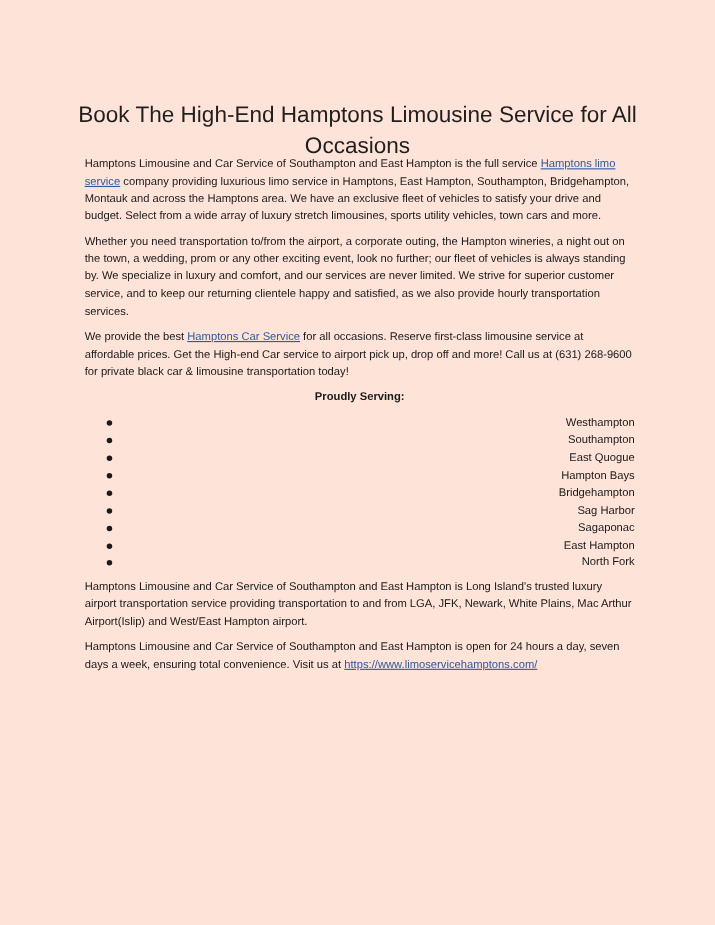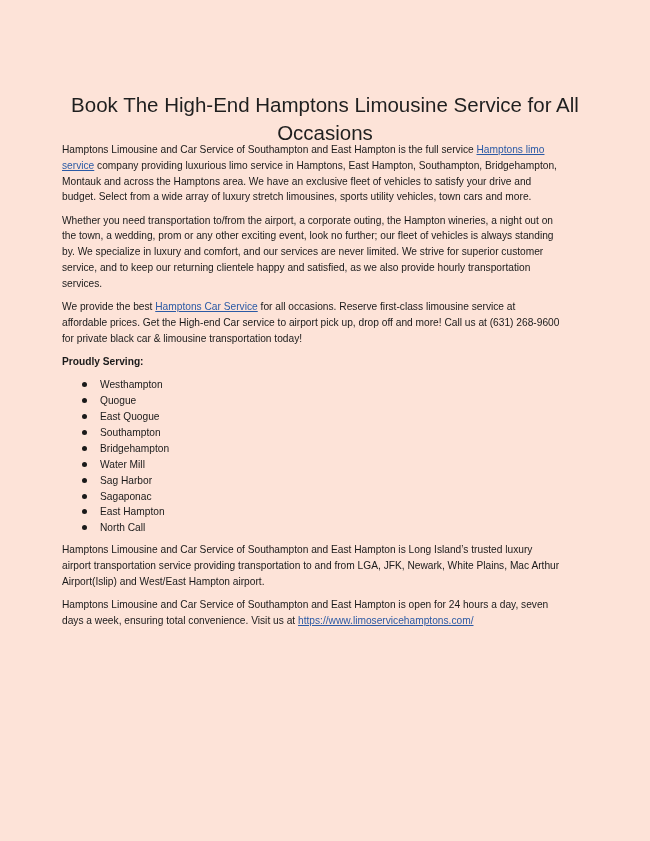--- a/index.html
+++ b/index.html
@@ -9,27 +9,27 @@
     font-family: "Liberation Sans", "DejaVu Sans", sans-serif;
     color: #1a1a1a;
   }
   .page { position: relative; width: 526px; height: 841px; }
   .title {
     position: absolute; left: 60px; top: 77px; width: 530px;
     text-align: center; font-size: 20.5px; line-height: 28px; color: #1f1f1f;
     font-weight: normal;
   }
   .body {
-    position: absolute; left: 62px; top: 142px; width: 500px;
+    position: absolute; left: 77px; top: 142px; width: 500px;
     font-size: 10.2px; line-height: 15.8px;
   }
   .body p { margin: 0 0 7.5px 0; }
   a.link { color: #2b5aa5; text-decoration: underline; }
-  .serving-label { font-weight: bold; margin: 2px 0 9px 0; }
-  ul.towns { list-style: none; margin: 0 0 6px 0; padding: 0; }
+  .serving-label { font-weight: bold; margin: 2px 0 9px 0; text-align: center; }
+  ul.towns { list-style: none; margin: 0 0 6px 0; padding: 0; text-align: right; }
   ul.towns li { position: relative; padding-left: 38px; line-height: 15.9px; height: 15.9px; }
   ul.towns li .bullet {
     position: absolute; left: 20px; top: 5px; width: 5px; height: 5px;
     border-radius: 50%; background: #1a1a1a;
   }
 </style>
 </head>
 <body>
 
 <div class="page">
@@ -39,28 +39,27 @@
     <p><span>Hamptons Limousine and Car Service of Southampton and East Hampton is the full service </span><a class="link" href="#">Hamptons limo service</a><span> company providing luxurious limo service in Hamptons, East Hampton, Southampton, Bridgehampton, Montauk and across the Hamptons area. We have an exclusive fleet of vehicles to satisfy your drive and budget. Select from a wide array of luxury stretch limousines, sports utility vehicles, town cars and more.</span></p>
 
     <p>Whether you need transportation to/from the airport, a corporate outing, the Hampton wineries, a night out on the town, a wedding, prom or any other exciting event, look no further; our fleet of vehicles is always standing by. We specialize in luxury and comfort, and our services are never limited. We strive for superior customer service, and to keep our returning clientele happy and satisfied, as we also provide hourly transportation services.</p>
 
     <p><span>We provide the best </span><a class="link" href="#">Hamptons Car Service</a><span> for all occasions. Reserve first-class limousine service at affordable prices. Get the High-end Car service to airport pick up, drop off and more!  Call us at (631) 268-9600 for private black car &amp;  limousine transportation today!</span></p>
 
     <p class="serving-label">Proudly Serving:</p>
 
     <ul class="towns">
       <li><span class="bullet"></span><span>Westhampton</span></li>
-      <li><span class="bullet"></span><span>Quogue</span></li>
+      <li><span class="bullet"></span><span>Southampton</span></li>
       <li><span class="bullet"></span><span>East Quogue</span></li>
-      <li><span class="bullet"></span><span>Southampton</span></li>
+      <li><span class="bullet"></span><span>Hampton Bays</span></li>
       <li><span class="bullet"></span><span>Bridgehampton</span></li>
-      <li><span class="bullet"></span><span>Water Mill</span></li>
       <li><span class="bullet"></span><span>Sag Harbor</span></li>
       <li><span class="bullet"></span><span>Sagaponac</span></li>
       <li><span class="bullet"></span><span>East Hampton</span></li>
-      <li><span class="bullet"></span><span>North Call</span></li>
+      <li><span class="bullet"></span><span>North Fork</span></li>
     </ul>
 
     <p>Hamptons Limousine and Car Service of Southampton and East Hampton is Long Island’s trusted luxury airport transportation service providing transportation to and from LGA, JFK, Newark, White Plains, Mac Arthur Airport(Islip) and West/East Hampton airport.</p>
 
     <p><span>Hamptons Limousine and Car Service of Southampton and East Hampton is open for 24 hours a day, seven days a week, ensuring total convenience. Visit us at </span><a class="link" href="#">https://www.limoservicehamptons.com/</a></p>
   </div>
 </div>
 
 </body></html>

